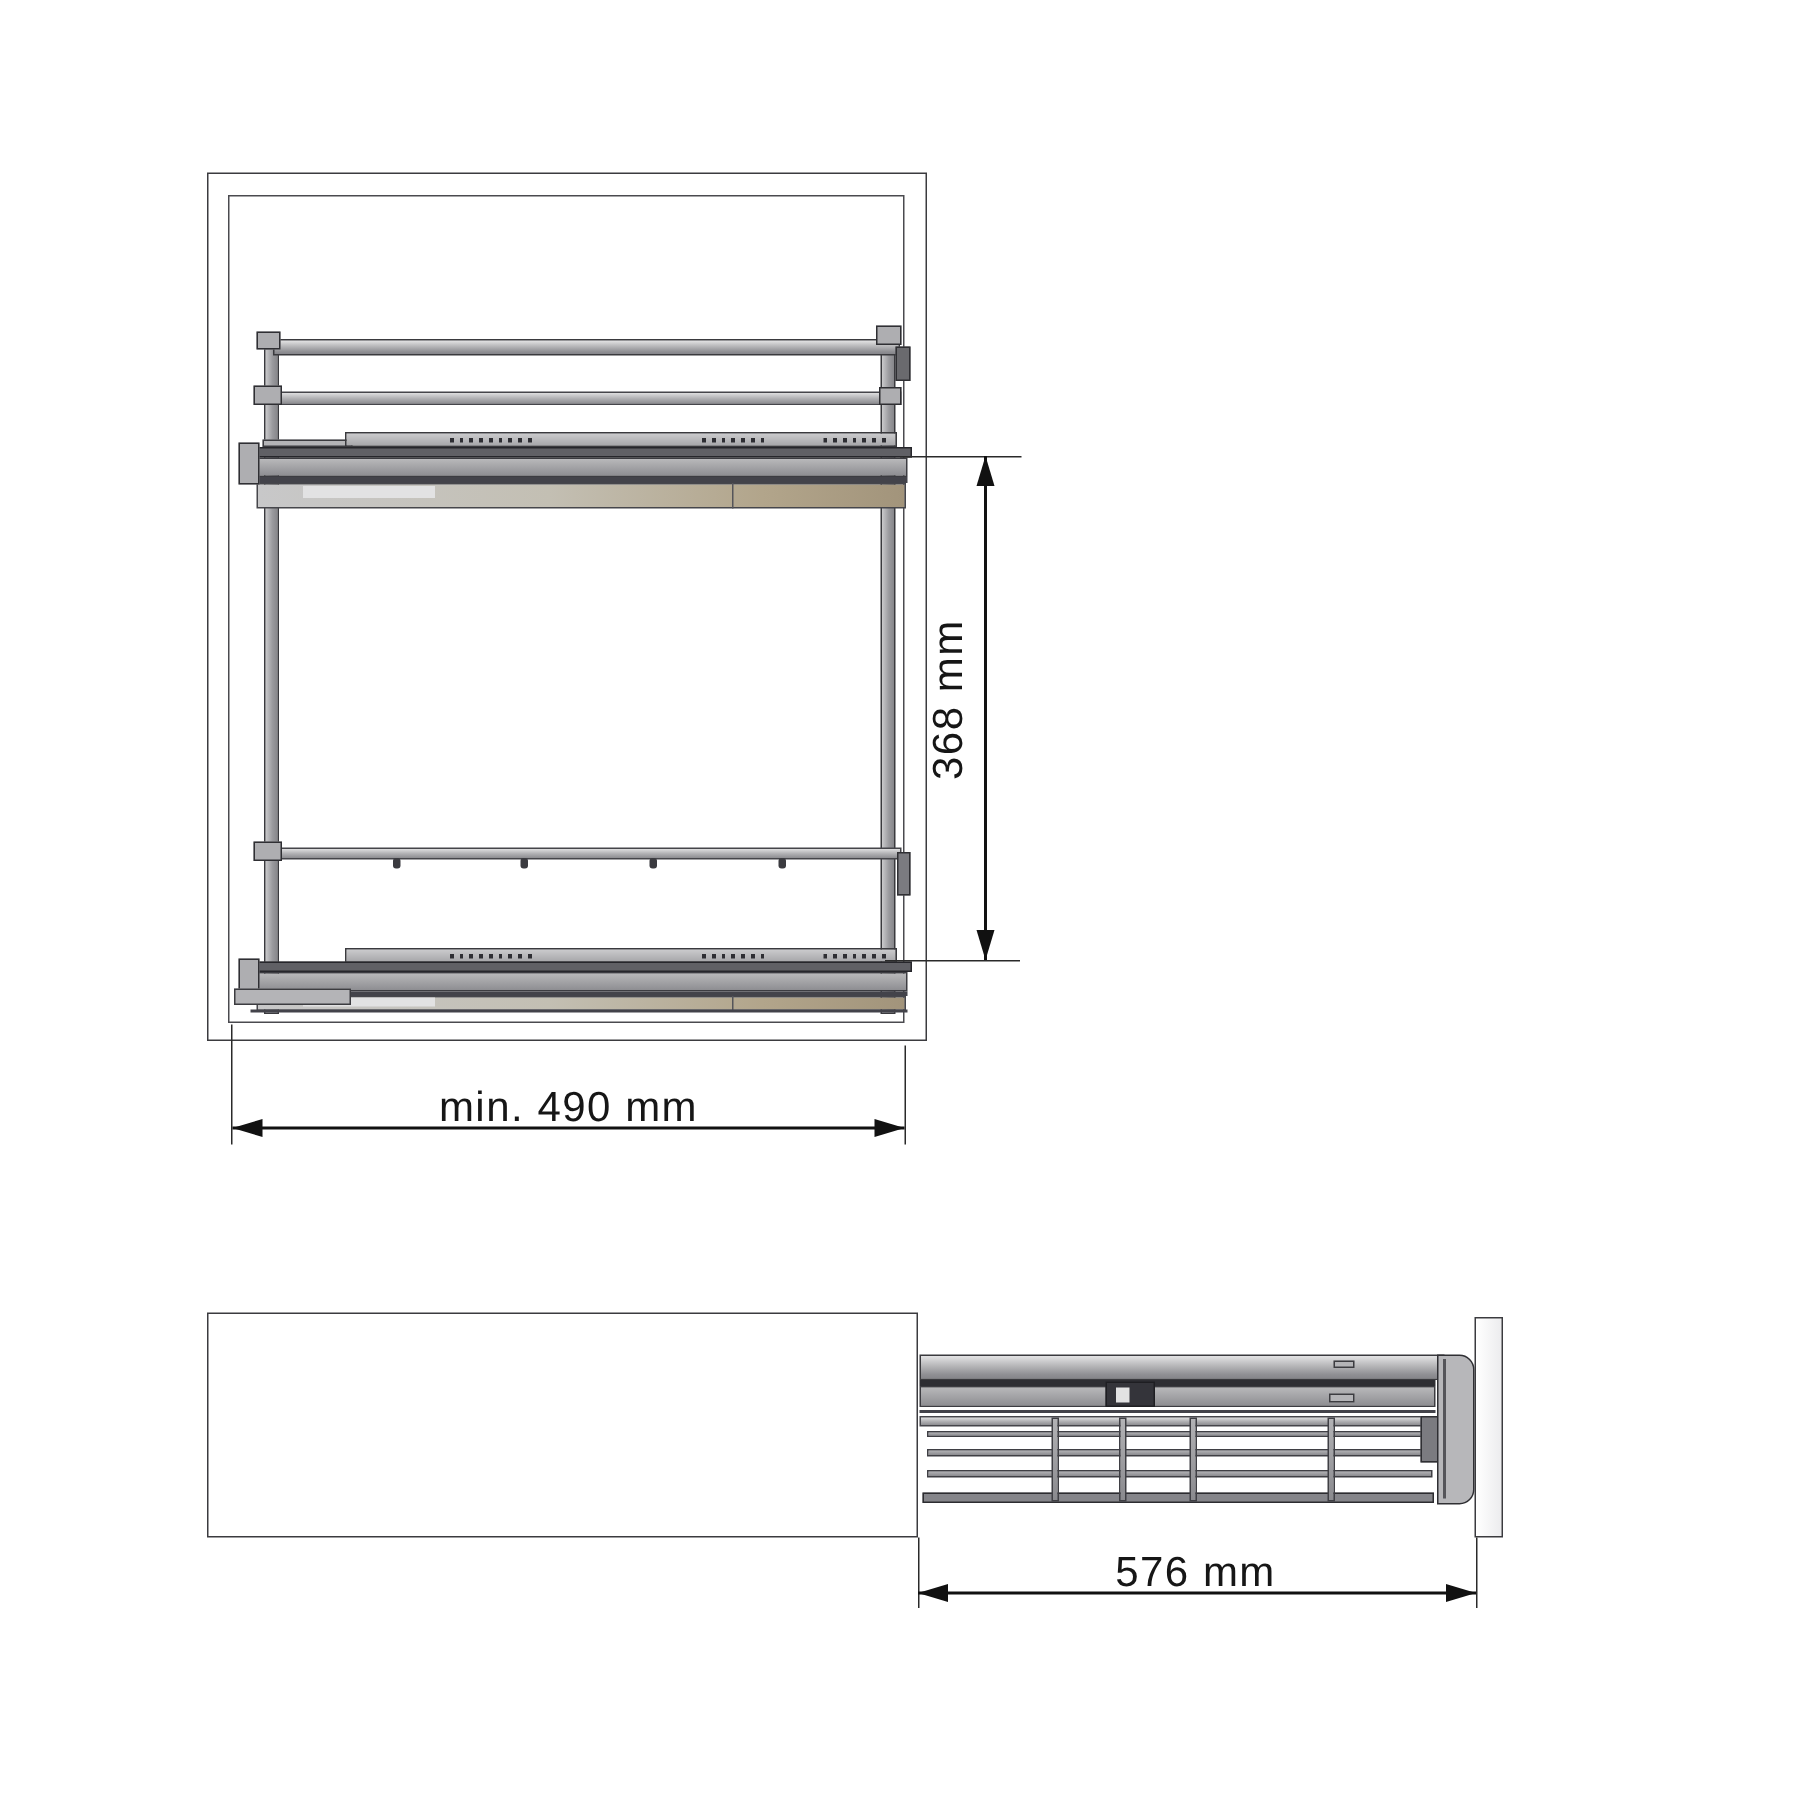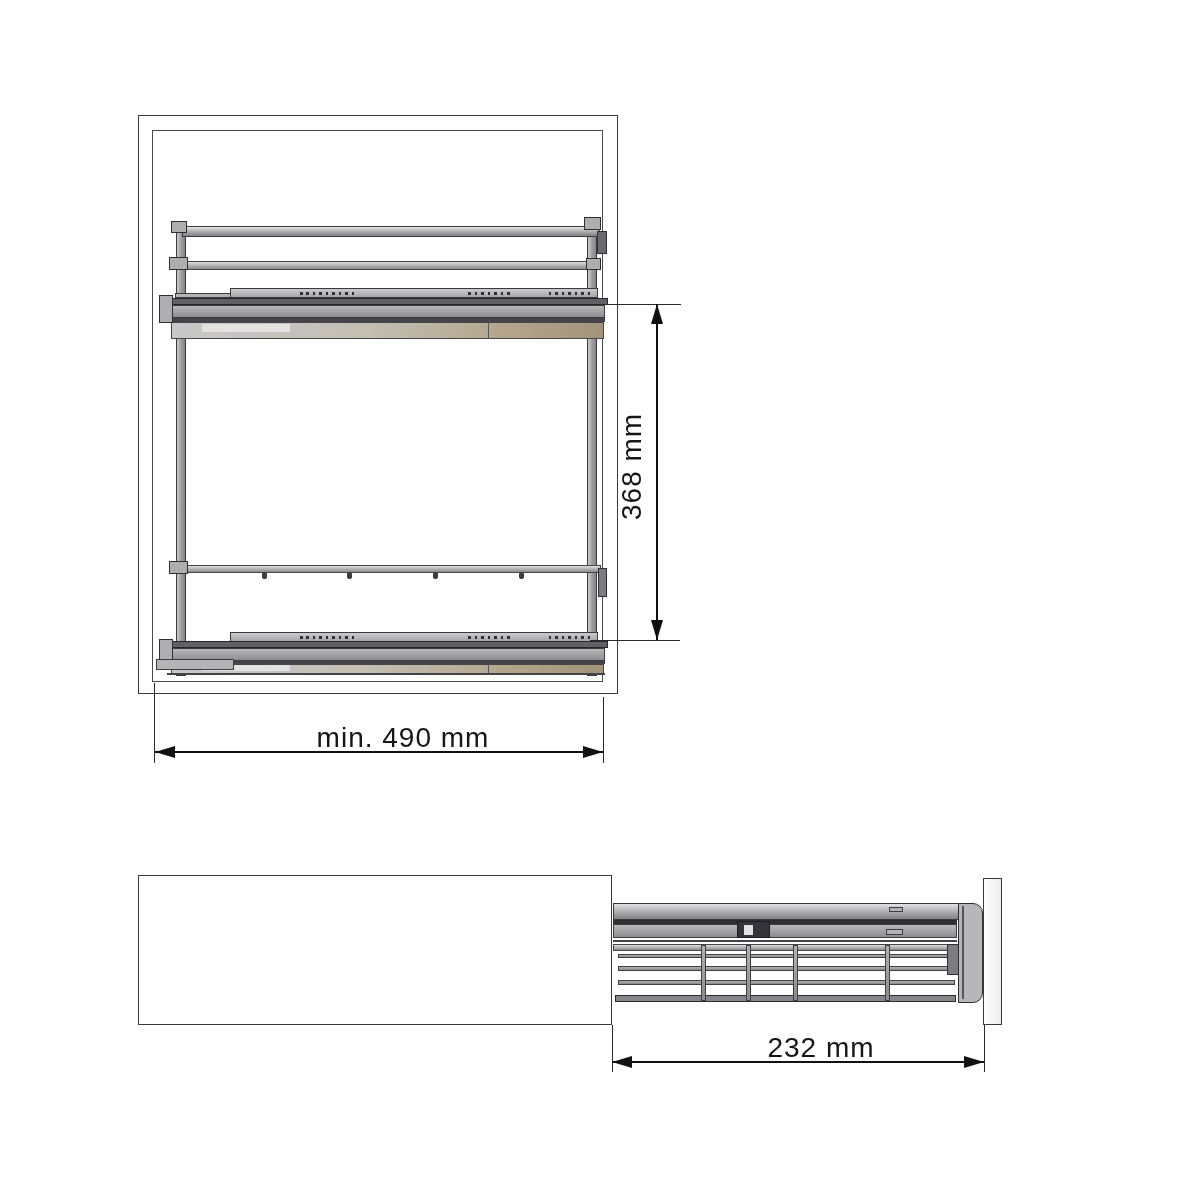--- a/index.html
+++ b/index.html
@@ -37,21 +37,21 @@
   .extline{background:#2a2a2a;}
   .dimline{background:#111111;}
   .arr-l{width:0;height:0;border-top:6px solid transparent;border-bottom:6px solid transparent;border-right:20px solid #111;}
   .arr-r{width:0;height:0;border-top:6px solid transparent;border-bottom:6px solid transparent;border-left:20px solid #111;}
   .arr-u{width:0;height:0;border-left:6px solid transparent;border-right:6px solid transparent;border-bottom:20px solid #111;}
   .arr-d{width:0;height:0;border-left:6px solid transparent;border-right:6px solid transparent;border-top:20px solid #111;}
   .dim-text{
     font-size:28px;color:#161616;letter-spacing:1px;white-space:nowrap;
     font-family:"Liberation Sans", sans-serif;
   }
-  .hcenter{transform:translateX(-50%);margin-left:24px;}
+  .hcenter{transform:translateX(-50%);}
   .vtext{writing-mode:vertical-rl;transform:rotate(180deg);}
 </style>
 </head>
 <body>
 
 <div class="canvas">
 
   <div>
 
     <div class="abs boxline" style="left:138px;top:115px;width:480px;height:579px;"></div>
@@ -154,17 +154,17 @@
     </div>
 
     <div class="abs door" style="left:983px;top:878px;width:19px;height:147px;"></div>
 
     <div>
       <div class="abs extline" style="left:611.5px;top:1025px;width:1.4px;height:47px;"></div>
       <div class="abs extline" style="left:983.5px;top:1025px;width:1.4px;height:47px;"></div>
       <div class="abs dimline" style="left:612px;top:1061.2px;width:372px;height:1.7px;"></div>
       <div class="abs arr-l" style="left:612px;top:1056px;"></div>
       <div class="abs arr-r" style="left:964px;top:1056px;"></div>
-      <div class="abs dim-text hcenter" style="left:797px;top:1032px;">232 mm</div>
+      <div class="abs dim-text hcenter" style="left:797px;top:1032px;">576 mm</div>
     </div>
   </div>
 
 </div>
 
 </body></html>

